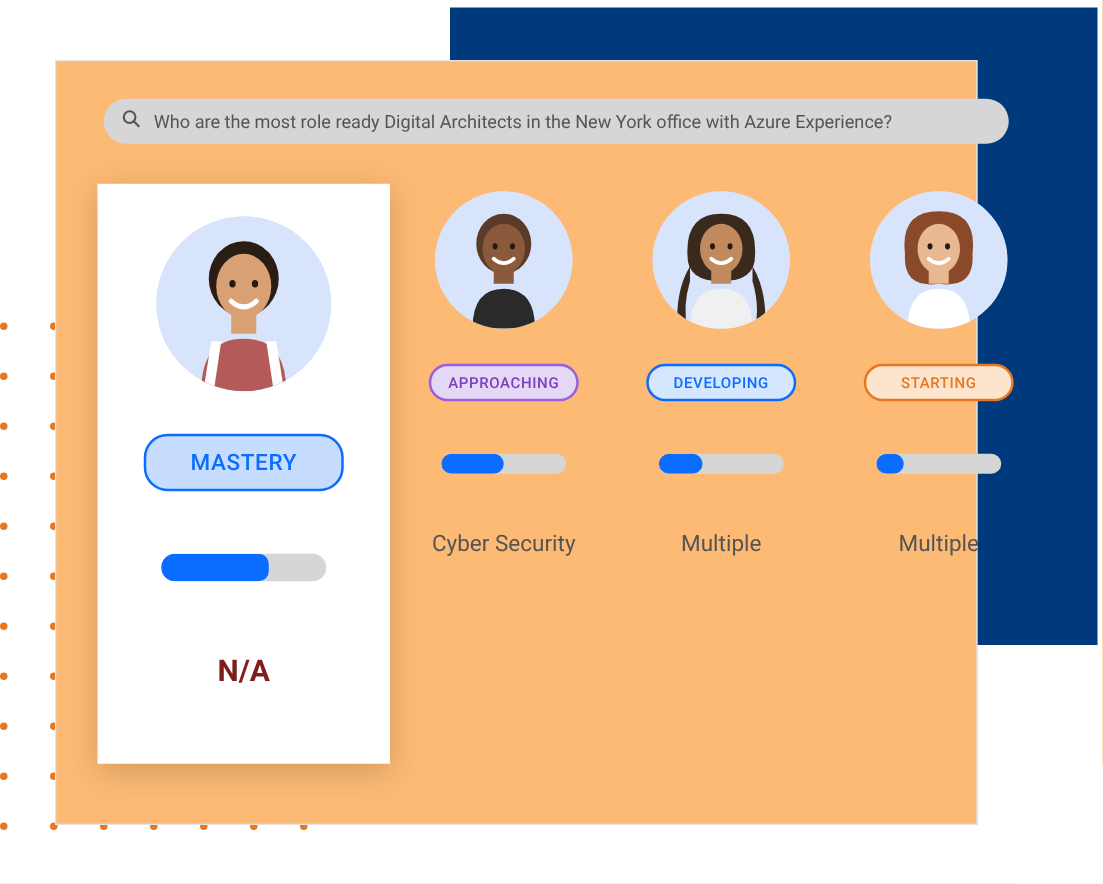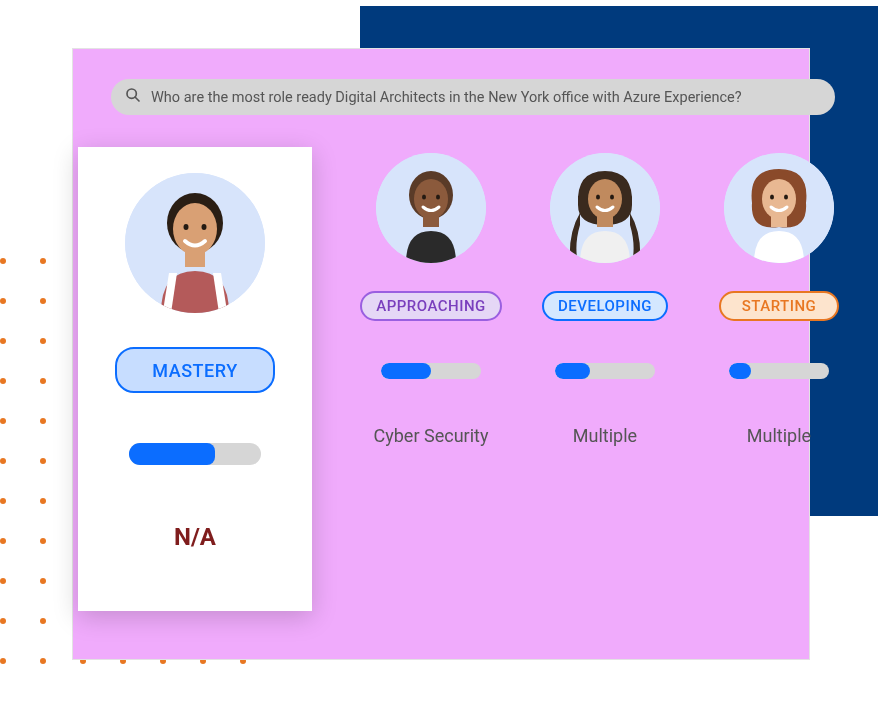--- a/index.html
+++ b/index.html
@@ -38,24 +38,24 @@
     width: 518px;
     height: 510px;
     background: #003a7d;
     z-index: 0;
   }
 
   
   .panel {
     position: absolute;
     top: 48px;
-    left: 72px;
+    left: 44px;
     width: 738px;
     height: 612px;
-    background: #f0abfc;
+    background: #fdba74;
     border: 1px solid #e3e3e3;
     z-index: 1;
   }
 
   
   .search-bar {
     position: absolute;
     left: 38px;
     top: 30px;
     width: 724px;
@@ -100,21 +100,21 @@
   }
   .avatar svg { width: 100%; height: 100%; }
   .badge {
     margin-top: 28px;
     height: 30px;
     border-radius: 15px;
     border: 2px solid;
     display: flex;
     align-items: center;
     justify-content: center;
-    font-size: 15px;
+    font-size: 12px;
     font-weight: 500;
     letter-spacing: 0.5px;
     padding: 0 14px;
     min-width: 120px;
   }
   .progress {
     margin-top: 42px;
     width: 100px;
     height: 16px;
     background: #d6d6d6;

